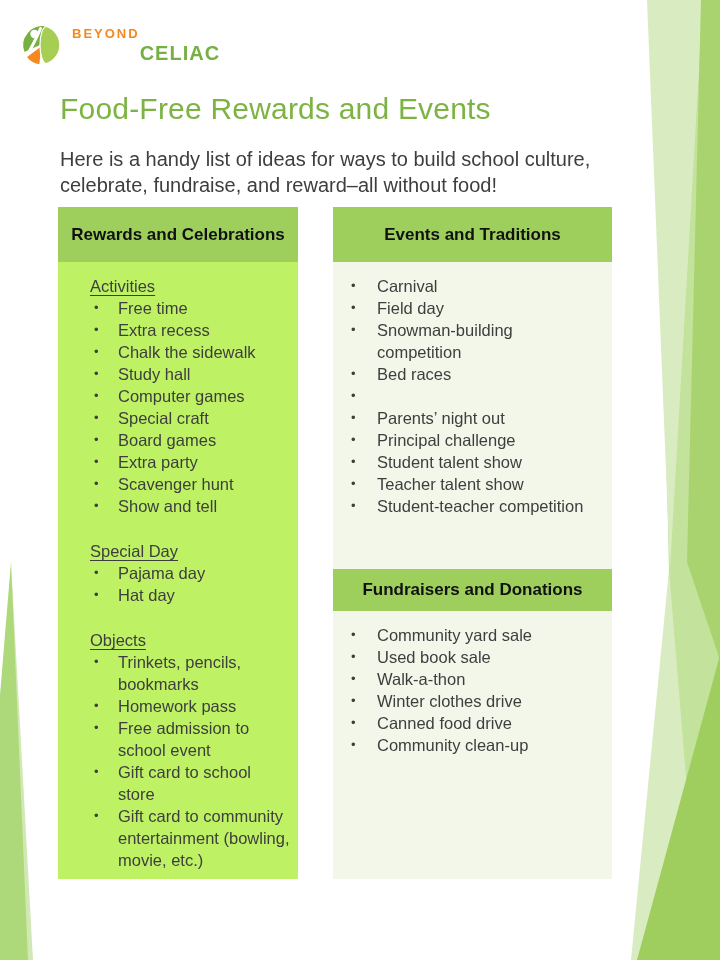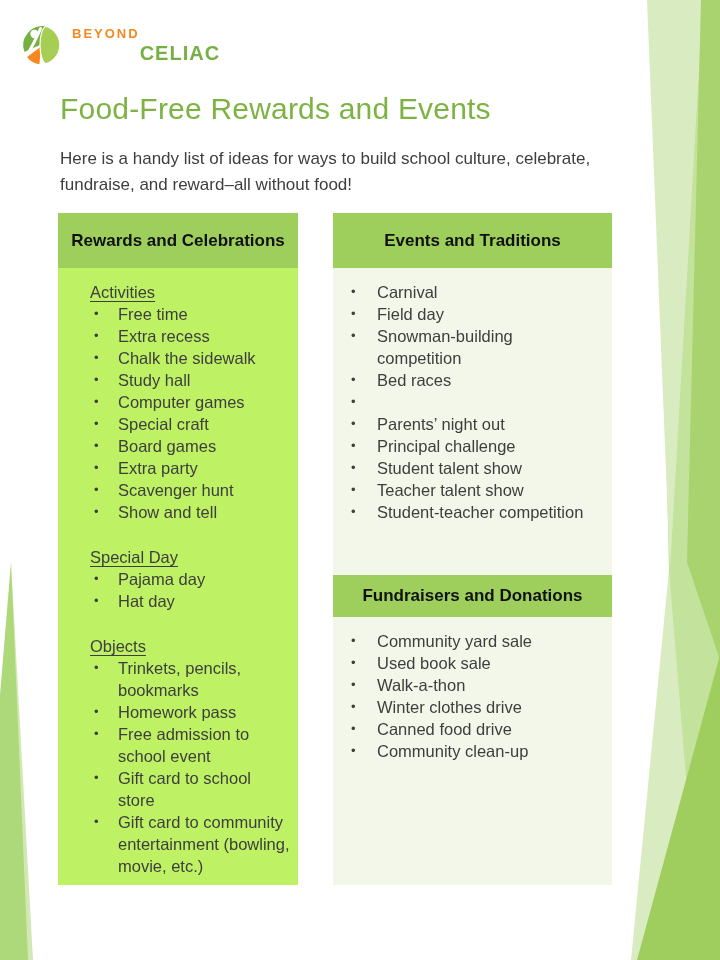--- a/index.html
+++ b/index.html
@@ -12,24 +12,24 @@
   .deco{position:absolute;inset:0;width:720px;height:960px;pointer-events:none;}
 
   
   .logo{position:absolute;left:20px;top:23px;display:flex;align-items:center;gap:8px;}
   .logo-words{display:flex;line-height:1;}
   .logo-top{font-size:13px;font-weight:700;letter-spacing:2px;}
   .logo-bottom{font-size:20px;font-weight:700;letter-spacing:1px;margin-top:16px;}
 
   
   .title{position:absolute;left:60px;top:92px;margin:0;font-size:30px;font-weight:400;letter-spacing:.2px;}
-  .intro{position:absolute;left:60px;top:146px;width:548px;margin:0;font-size:17px;line-height:26px;}
+  .intro{position:absolute;left:60px;top:146px;width:548px;margin:0;font-size:20px;line-height:26px;}
 
   
-  .tbl{position:absolute;left:58px;top:213px;width:586px;height:672px;}
+  .tbl{position:absolute;left:58px;top:207px;width:586px;height:672px;}
   .col{position:absolute;top:0;}
   .col-left{left:0;width:240px;}
   .col-right{left:275px;width:279px;}
   .cell-header{
     height:55px;display:flex;align-items:center;justify-content:center;
     font-weight:700;font-size:17px;color:#111;text-align:center;
   }
   .cell-body{font-size:16.5px;line-height:22px;}
   .body-left{height:617px;padding:13px 6px 0 10px;box-sizing:border-box;}
   .body-rt{height:307px;padding:13px 14px 0 14px;box-sizing:border-box;}

